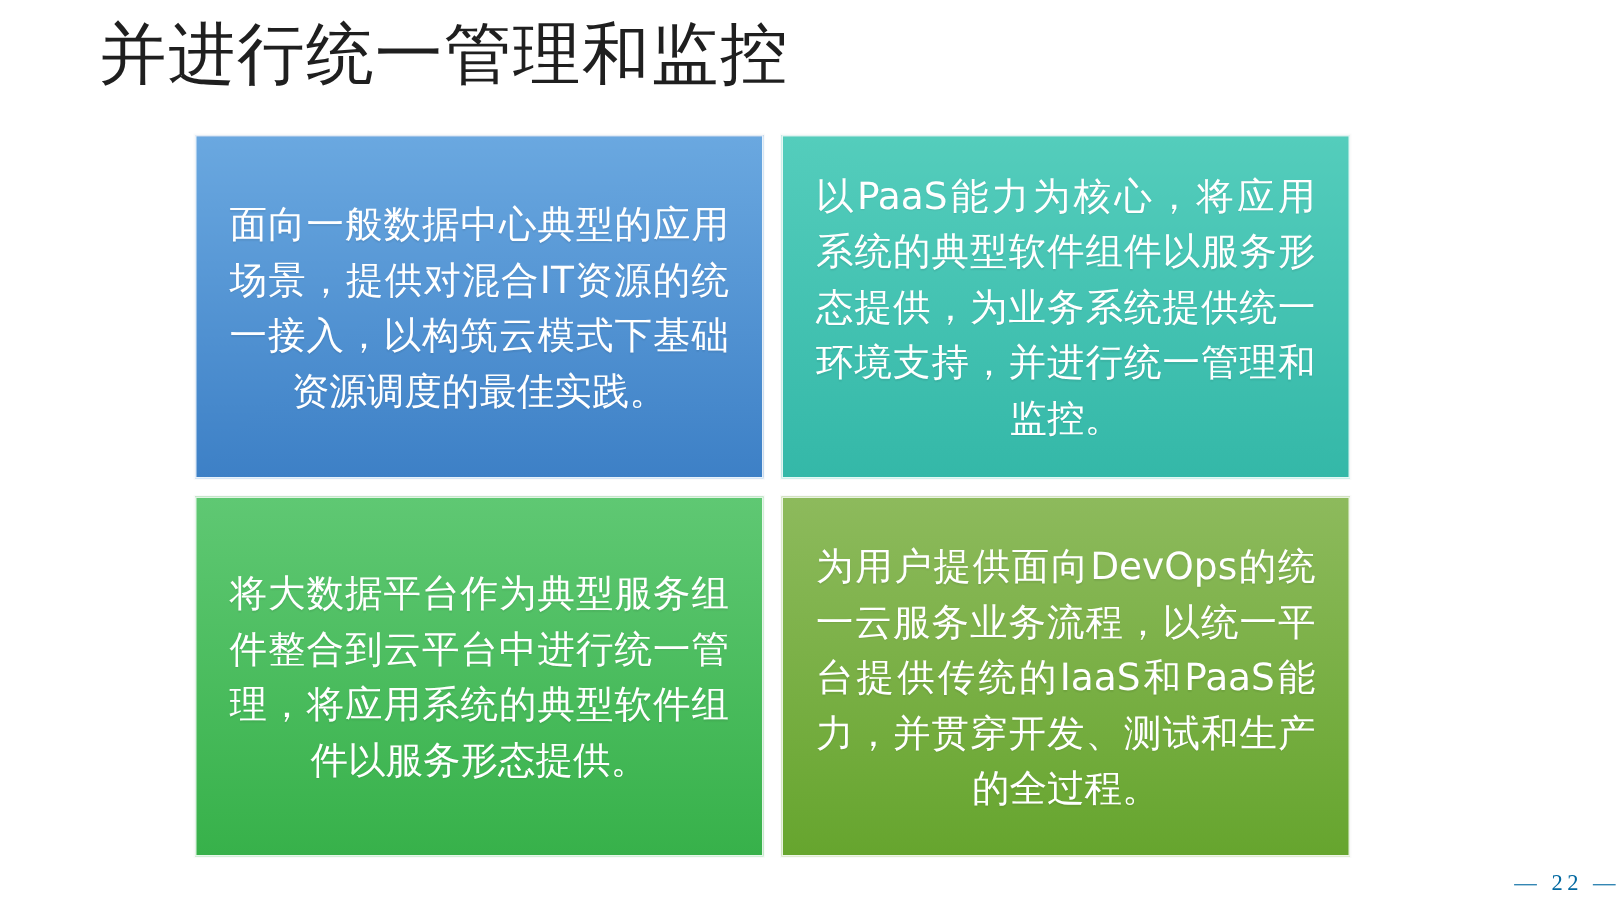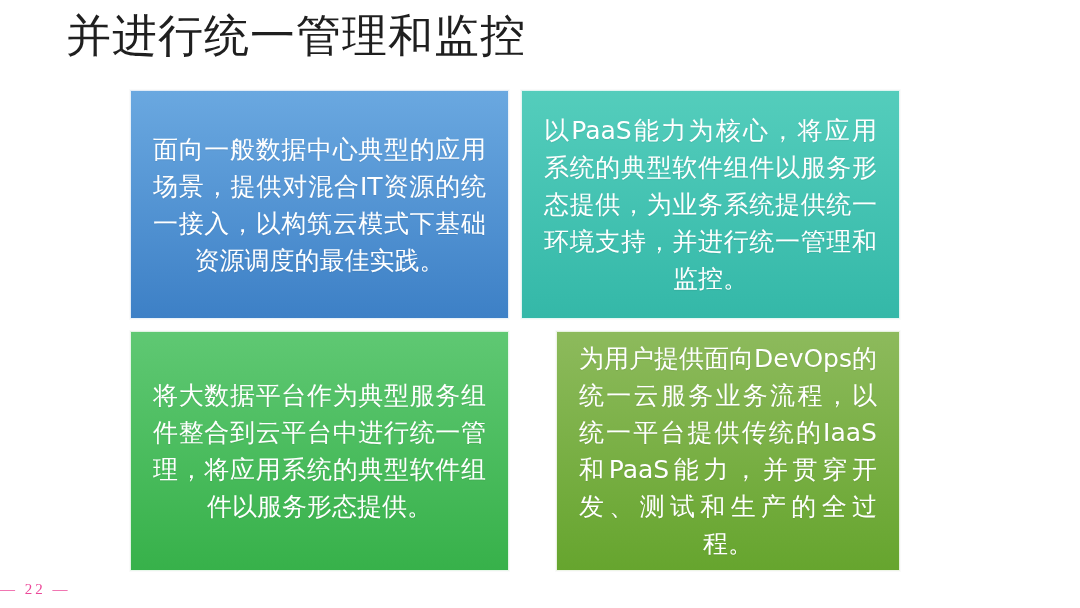--- a/index.html
+++ b/index.html
@@ -35,23 +35,23 @@
     line-height: 60px;
     white-space: nowrap;
   }
 
   
   #page-number {
     position: absolute;
     left: 0;
     right: 0;
     bottom: 10px;
-    text-align: left;
+    text-align: right;
     font-size: 15px;
-    color: #ec4899;
+    color: #0369a1;
     letter-spacing: 3px;
     font-family: "Liberation Serif", "DejaVu Serif", serif;
   }
 
   
   #card-grid {
     position: absolute;
     left: 130px;
     top: 90px;
     width: 716px;
@@ -104,21 +104,21 @@
     </div>
 
     <div class="card" style="background: linear-gradient(rgb(84, 205, 188) 0%, rgb(52, 184, 168) 100%);">
       <div class="card-text" style="color: rgb(255, 255, 255);">以PaaS能力为核心，将应用系统的典型软件组件以服务形态提供，为业务系统提供统一环境支持，并进行统一管理和监控。</div>
     </div>
 
     <div class="card" style="background: linear-gradient(rgb(95, 200, 115) 0%, rgb(55, 177, 74) 100%);">
       <div class="card-text" style="color: rgb(255, 255, 255);">将大数据平台作为典型服务组件整合到云平台中进行统一管理，将应用系统的典型软件组件以服务形态提供。</div>
     </div>
 
-    <div class="card" style="background: linear-gradient(rgb(141, 186, 92) 0%, rgb(102, 165, 46) 100%); margin-left: 35px;">
+    <div class="card" style="background: linear-gradient(rgb(141, 186, 92) 0%, rgb(102, 165, 46) 100%);">
       <div class="card-text" style="color: rgb(255, 255, 255);">为用户提供面向DevOps的统一云服务业务流程，以统一平台提供传统的IaaS和PaaS能力，并贯穿开发、测试和生产的全过程。</div>
     </div>
 
   </div>
 
   <div id="page-number">— 22 —</div>
 
 </div>
 
 </body></html>

